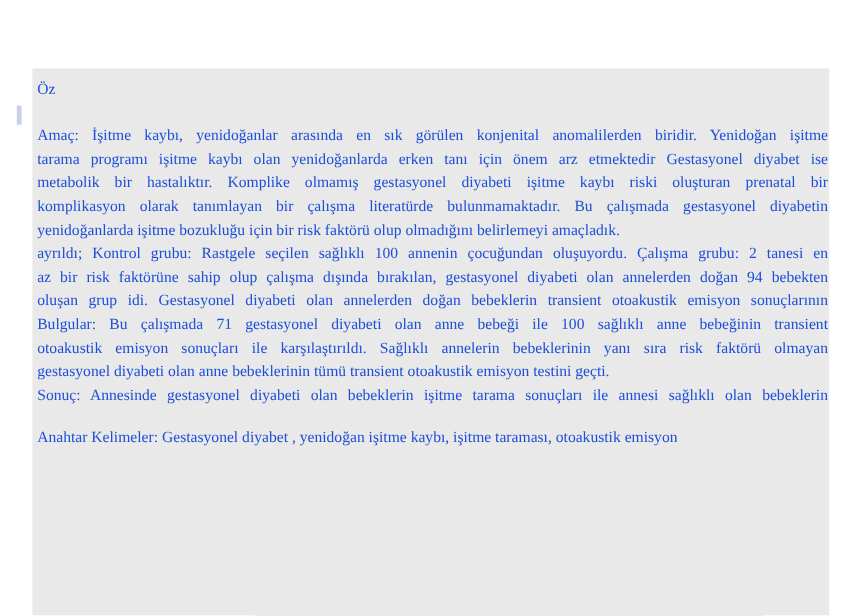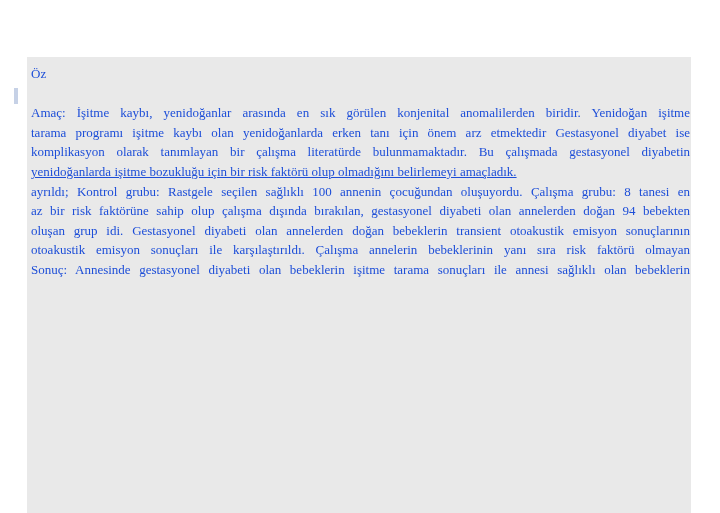--- a/index.html
+++ b/index.html
@@ -42,21 +42,20 @@
     overflow: hidden;
     white-space: normal;
   }
   .jline {
     text-align: justify;
     text-align-last: justify;
   }
   .lline {
     text-align: left;
     text-align-last: left;
-    text-decoration: underline;
   }
   .section-title {
     height: 19.6px;
     line-height: 19.6px;
     font-size: 13px;
   }
   .spacer-line {
     height: 19.6px;
   }
   .keywords-line {
@@ -71,33 +70,37 @@
 
   <div class="sheet">
 
     <div class="section-title">Öz</div>
 
     <div class="spacer-line"></div>
 
     <div>
       <div class="line jline">Amaç: İşitme kaybı, yenidoğanlar arasında en sık görülen konjenital anomalilerden biridir. Yenidoğan işitme</div>
       <div class="line jline">tarama programı işitme kaybı olan yenidoğanlarda erken tanı için önem arz etmektedir Gestasyonel diyabet ise</div>
+      <div class="line jline">metabolik bir hastalıktır. Komplike olmamış gestasyonel diyabeti işitme kaybı riski oluşturan prenatal bir</div>
       <div class="line jline">komplikasyon olarak tanımlayan bir çalışma literatürde bulunmamaktadır. Bu çalışmada gestasyonel diyabetin</div>
       <div class="line lline">yenidoğanlarda işitme bozukluğu için bir risk faktörü olup olmadığını belirlemeyi amaçladık.</div>
     </div>
 
     <div>
-      <div class="line jline">ayrıldı; Kontrol grubu: Rastgele seçilen sağlıklı 100 annenin çocuğundan oluşuyordu. Çalışma grubu: 8 tanesi en</div>
+      <div class="line jline">ayrıldı; Kontrol grubu: Rastgele seçilen sağlıklı 100 annenin çocuğundan oluşuyordu. Çalışma grubu: 2 tanesi en</div>
       <div class="line jline">az bir risk faktörüne sahip olup çalışma dışında bırakılan, gestasyonel diyabeti olan annelerden doğan 94 bebekten</div>
       <div class="line jline">oluşan grup idi. Gestasyonel diyabeti olan annelerden doğan bebeklerin transient otoakustik emisyon sonuçlarının</div>
     </div>
 
     <div>
-      <div class="line jline">otoakustik emisyon sonuçları ile karşılaştırıldı. Çalışma annelerin bebeklerinin yanı sıra risk faktörü olmayan</div>
+      <div class="line jline">Bulgular:  Bu çalışmada 71 gestasyonel diyabeti olan anne bebeği ile 100 sağlıklı anne bebeğinin transient</div>
+      <div class="line jline">otoakustik emisyon sonuçları ile karşılaştırıldı. Sağlıklı annelerin bebeklerinin yanı sıra risk faktörü olmayan</div>
+      <div class="line lline">gestasyonel diyabeti olan anne bebeklerinin tümü transient otoakustik emisyon testini geçti.</div>
     </div>
 
     <div>
       <div class="line jline">Sonuç: Annesinde gestasyonel diyabeti olan bebeklerin işitme tarama sonuçları ile annesi sağlıklı olan bebeklerin</div>
     </div>
 
+    <div class="line lline keywords-line">Anahtar Kelimeler: Gestasyonel diyabet , yenidoğan işitme kaybı, işitme taraması, otoakustik emisyon</div>
 
   </div>
 </div>
 
 </body></html>

